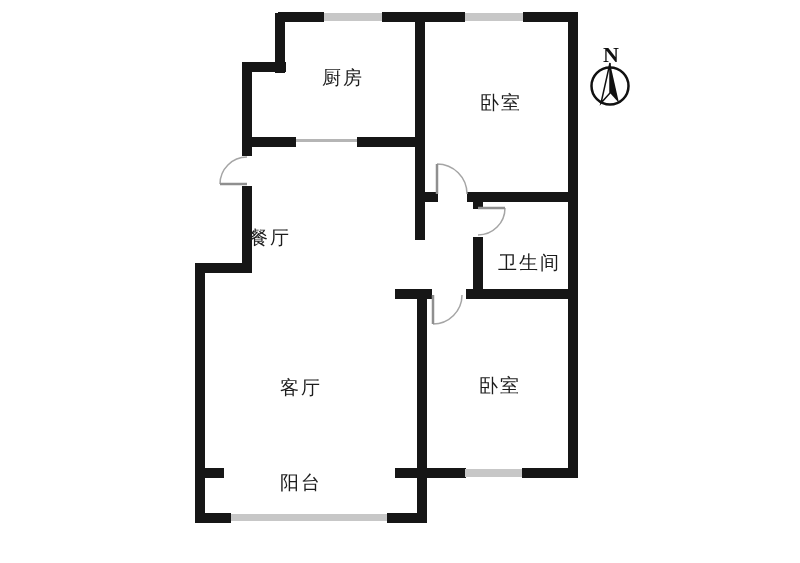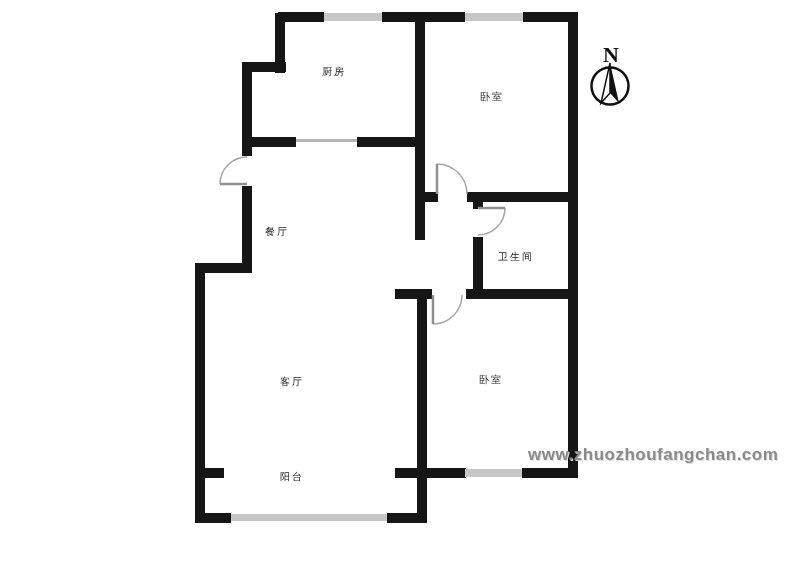--- a/index.html
+++ b/index.html
@@ -12,21 +12,21 @@
   }
   html,body{margin:0;padding:0;background:#fff;}
   .plan{
     position:relative;width:800px;height:563px;background:#ffffff;overflow:hidden;
     font-family:"Liberation Sans","DejaVu Sans",sans-serif;
   }
   .w{position:absolute;background:var(--wall);}
   .win{position:absolute;background:var(--window);}
   .open-line{position:absolute;background:var(--opening);}
   .room-label{
-    position:absolute;color:var(--label);font-size:10px;font-weight:500;
+    position:absolute;color:var(--label);font-size:19px;font-weight:500;
     letter-spacing:2px;white-space:nowrap;
   }
   .svg-overlay{position:absolute;left:0;top:0;width:800px;height:563px;}
   .wm{position:absolute;color:var(--wm);font-weight:bold;white-space:nowrap;
       text-shadow:1px 1px 0 #dcdcdc;}
   .wm-name{left:584px;top:422px;font-size:23px;letter-spacing:5px;}
   .wm-url{left:528px;top:445px;font-size:17px;letter-spacing:0.5px;}
 </style>
 </head>
 <body>
@@ -92,21 +92,20 @@
     <g>
       <text x="611" y="62" text-anchor="middle" font-family="Liberation Serif, DejaVu Serif, serif" font-size="22" font-weight="bold" fill="#111">N</text>
       <circle cx="610" cy="86" r="18.5" fill="none" stroke="#111" stroke-width="2.5"></circle>
       <polygon points="610,63 619,103 610,93" fill="#111"></polygon>
       <polygon points="610,63 601,103 610,93" fill="#fff" stroke="#111" stroke-width="1.5"></polygon>
     </g>
   </svg>
 
   <div class="room-label" style="left:322px;top:65px">厨房</div>
   <div class="room-label" style="left:480px;top:90px">卧室</div>
-  <div class="room-label" style="left:265px;top:225px">餐厅</div>
+  <div class="room-label" style="left:249px;top:225px">餐厅</div>
   <div class="room-label" style="left:498px;top:250px">卫生间</div>
   <div class="room-label" style="left:280px;top:375px">客厅</div>
   <div class="room-label" style="left:479px;top:373px">卧室</div>
   <div class="room-label" style="left:280px;top:470px">阳台</div>
 
-  <div class="wm wm-url">www.zhuozhoufangchan.com</div>
 
 </div>
 
 </body></html>

